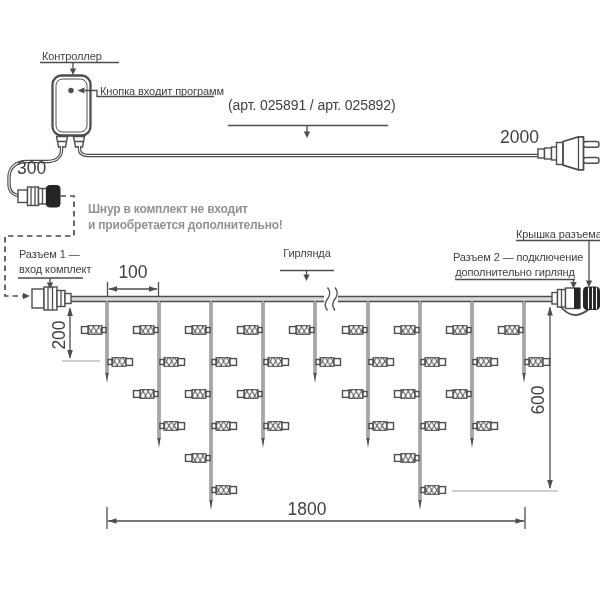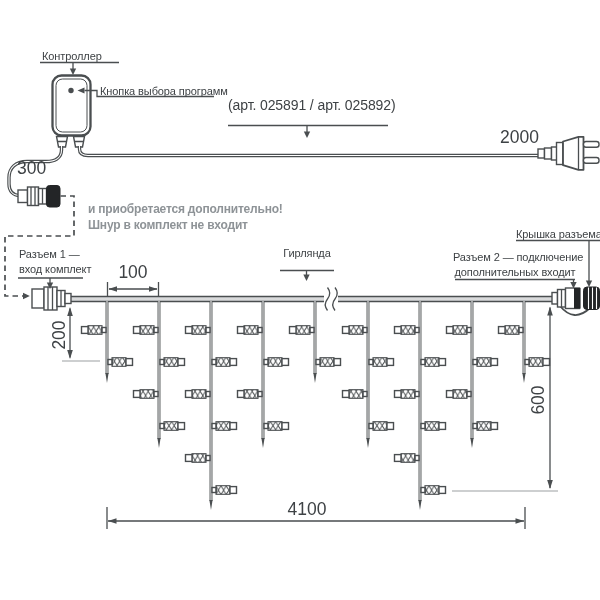--- a/index.html
+++ b/index.html
@@ -403,50 +403,50 @@
 
     <g>
       <path class="thin" d="M107,507V529M525,507V529M108,521H524"></path>
       <polygon class="fillDark" points="116.5,518.2 116.5,523.8 108,521"></polygon>
       <polygon class="fillDark" points="515.5,518.2 515.5,523.8 524,521"></polygon>
     </g>
   </svg>
 
   <div class="lbl" style="left:42px;top:49px">Контроллер</div>
 
-  <div class="lbl" style="left:100px;top:84px">Кнопка выбора программ</div>
+  <div class="lbl" style="left:100px;top:84px">Кнопка входит программ</div>
 
   <div class="lbl ctr" style="left:228px;top:101px;width:161px">
     <div class="small">(арт. 025891 / арт. 025892)</div>
   </div>
 
   <div class="lbl dim" style="left:500px;top:128px">2000</div>
 
   <div class="lbl dim" style="left:17px;top:159px">300</div>
 
   <div class="lbl warn" style="left:88px;top:202px">
+    <div>Шнур в комплект не входит</div>
     <div>и приобретается дополнительно!</div>
-    <div>Шнур в комплект не входит</div>
   </div>
 
   <div class="lbl" style="left:19px;top:247px">
     <div>Разъем 1 —</div>
     <div>вход комплект</div>
   </div>
 
   <div class="lbl dim ctr" style="left:107px;top:263px;width:52px">100</div>
 
   <div class="lbl ctr" style="left:280px;top:246px;width:54px">Гирлянда</div>
 
   <div class="lbl" style="left:516px;top:227px">Крышка разъема</div>
 
   <div class="lbl ctr" style="left:453px;top:250px;width:124px">
     <div>Разъем 2 — подключение</div>
-    <div>дополнительных входит</div>
+    <div>дополнительно гирлянд</div>
   </div>
 
   <div class="lbl dim rot ctr" style="left:39px;top:326px;width:40px">200</div>
 
   <div class="lbl dim rot ctr" style="left:518px;top:391px;width:40px">600</div>
 
-  <div class="lbl dim ctr" style="left:276px;top:500px;width:62px">4100</div>
+  <div class="lbl dim ctr" style="left:276px;top:500px;width:62px">1800</div>
 
 </div>
 
 </body></html>

